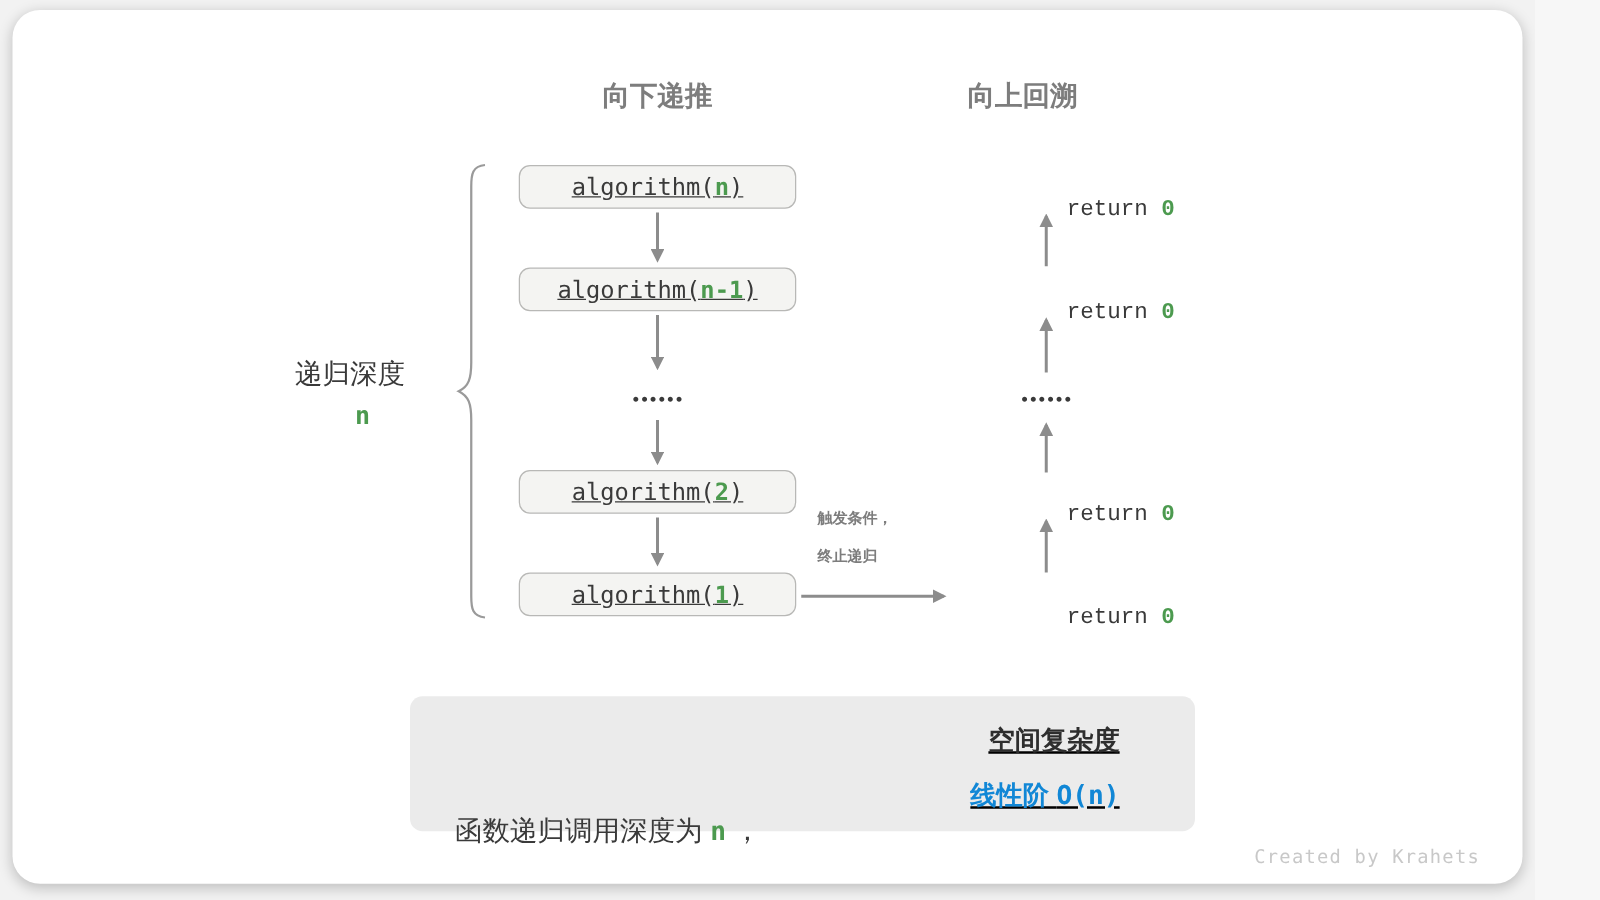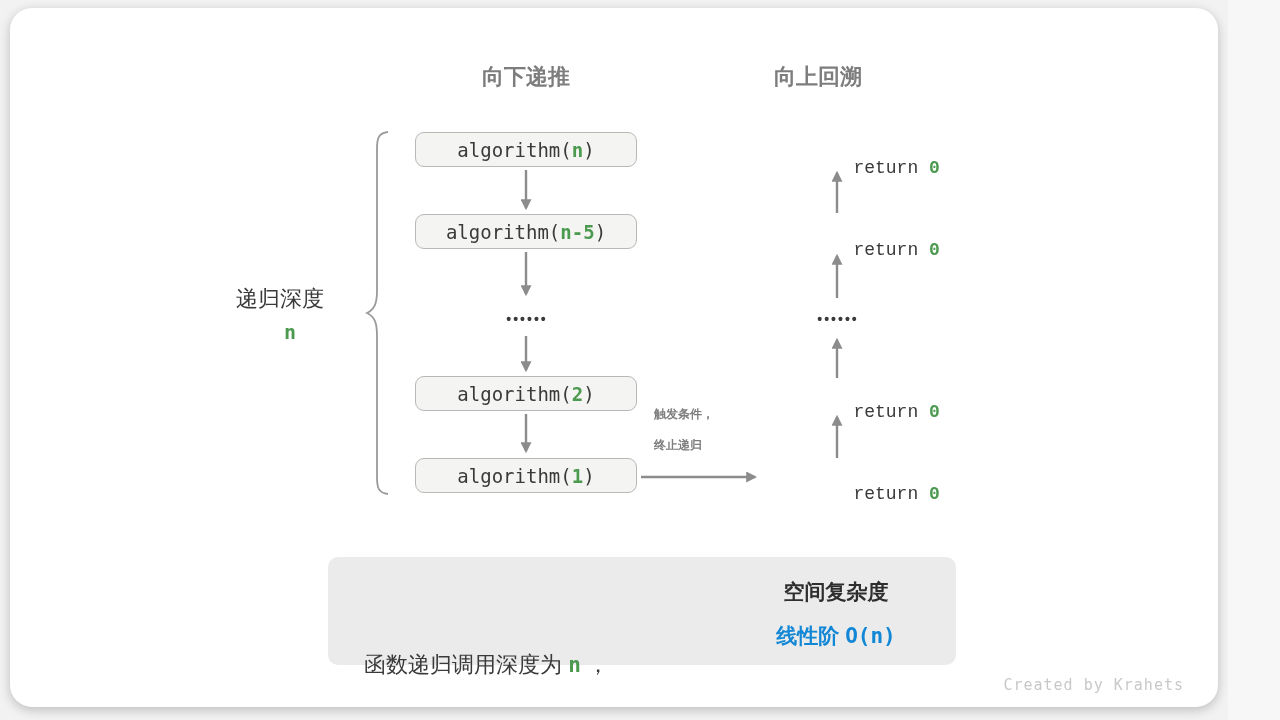--- a/index.html
+++ b/index.html
@@ -39,21 +39,21 @@
     position:absolute; top:62px; transform:translateX(-50%);
     font-size:22px; font-weight:bold; color:var(--heading-gray); white-space:nowrap;
   }
   .hdr-down { left:526px; }
   .hdr-up   { left:818px; }
 
   .call-box {
     position:absolute; left:415px; width:222px; height:35px;
     background:var(--box-bg); border:1.6px solid var(--box-border); border-radius:9px;
     display:flex; align-items:center; justify-content:center;
-    font-size:19px; color:var(--text-dark); white-space:pre;
+    font-size:19px; color:var(--text-dark); white-space:pre;text-decoration:underline;
   }
   .box-1 { top:132px; } .box-2 { top:214px; } .box-3 { top:376px; } .box-4 { top:458px; }
 
   .return-line {
     position:absolute; left:875px; transform:translateX(-50%);
     font-size:18px; color:var(--text-dark); white-space:pre;font-family:Liberation Mono, monospace;
   }
   .ret-1 { top:138px; } .ret-2 { top:220px; } .ret-3 { top:382px; } .ret-4 { top:464px; }
 
   .dots {
@@ -81,21 +81,21 @@
     position:absolute; left:328px; top:557px; width:628px; height:108px;
     background:var(--summary-bg); border-radius:10px;
   }
   .summary-text {
     position:absolute; left:364px; top:572px;
     font-size:22px; color:var(--text-dark); line-height:37px; white-space:pre;
   }
   .summary-text .mono { font-size:21px; }
   .result-block {
     position:absolute; left:836px; top:578px; transform:translateX(-50%);
-    text-align:center; white-space:nowrap;
+    text-align:right; white-space:nowrap;text-decoration:underline;
   }
   .result-title { font-size:21px; font-weight:bold; color:#2e2e2e; }
   .result-value { margin-top:16px; font-size:21px; font-weight:bold; color:var(--blue); }
 
   .credit {
     position:absolute; right:44px; top:676px;
     font-size:15px; color:var(--credit-gray); letter-spacing:1px;
   }
 </style>
 </head>
@@ -131,21 +131,21 @@
   <div class="col-header hdr-down">向下递推</div>
   <div class="col-header hdr-up">向上回溯</div>
 
   <div class="depth-label">递归深度</div>
   <div class="depth-n mono green">n</div>
 
   <div class="call-box mono box-1">
     <span>algorithm(</span><span class="green">n</span><span>)</span>
   </div>
   <div class="call-box mono box-2">
-    <span>algorithm(</span><span class="green">n-5</span><span>)</span>
+    <span>algorithm(</span><span class="green">n-1</span><span>)</span>
   </div>
   <div class="dots dots-left">••••••</div>
   <div class="call-box mono box-3">
     <span>algorithm(</span><span class="green">2</span><span>)</span>
   </div>
   <div class="call-box mono box-4">
     <span>algorithm(</span><span class="green">1</span><span>)</span>
   </div>
 
   <div class="return-line mono ret-1">

